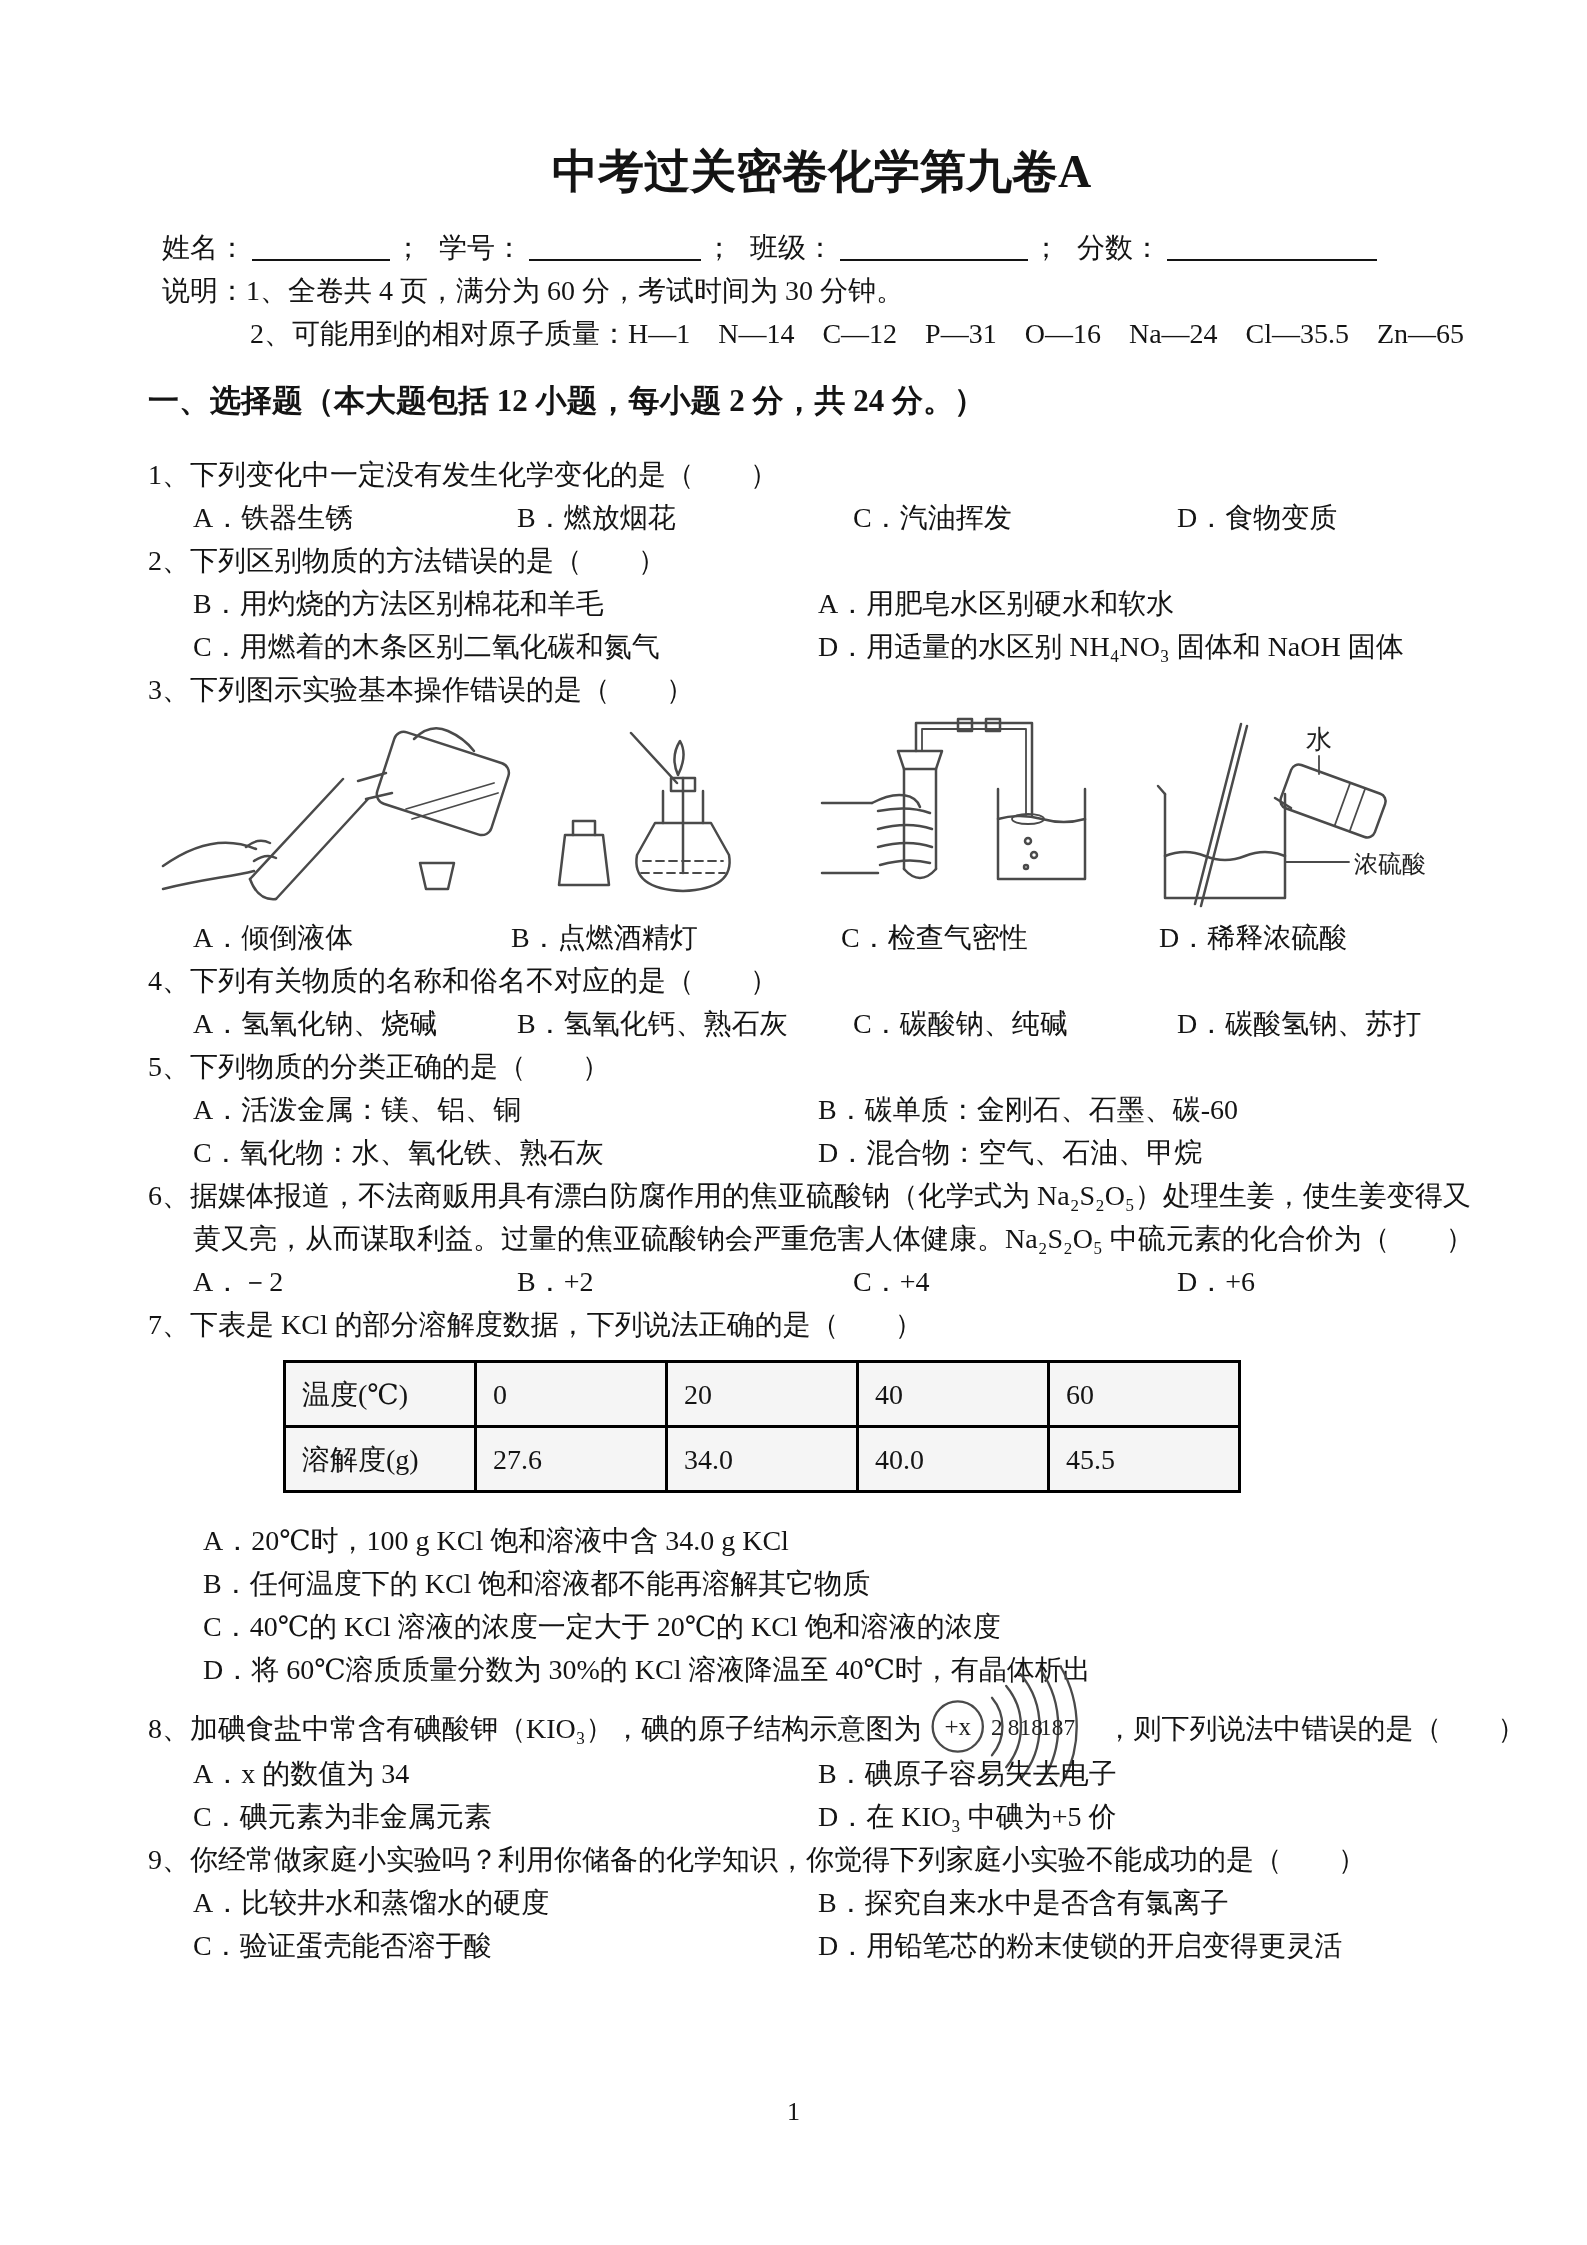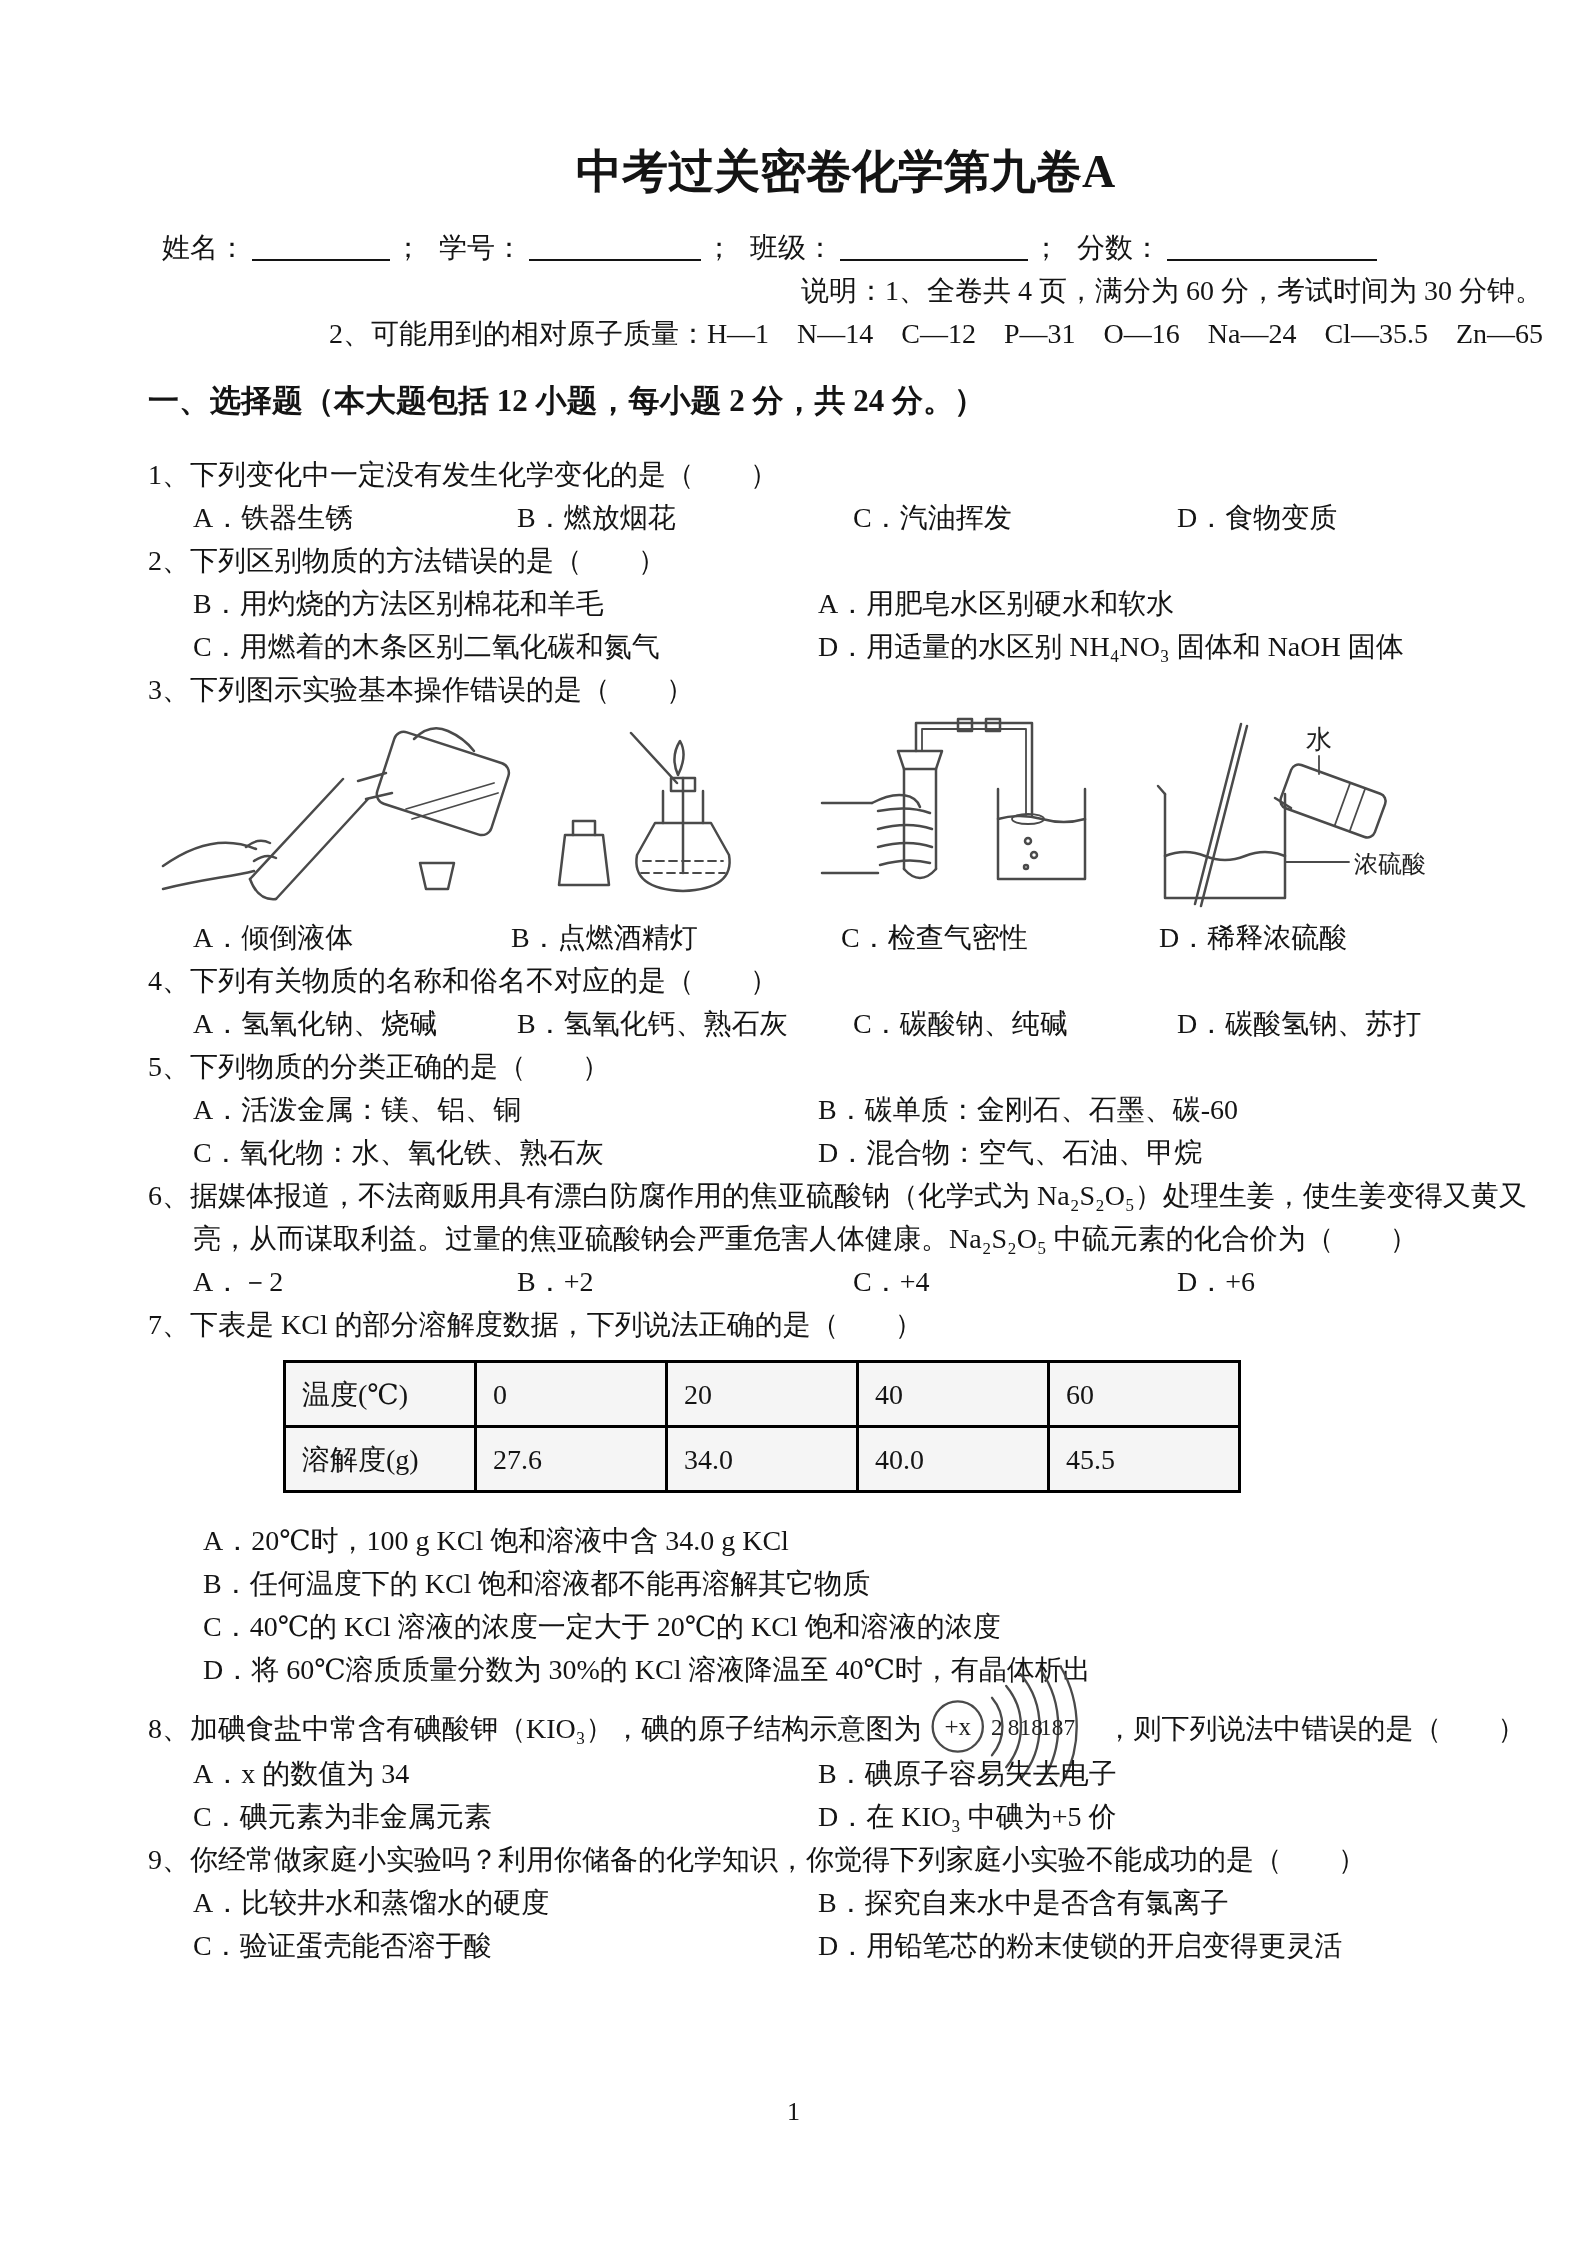--- a/index.html
+++ b/index.html
@@ -1,25 +1,25 @@
 <!DOCTYPE html>
 <html><head>
 <meta charset="utf-8">
 <style>
   html,body{margin:0;padding:0;background:#e8e8e8;}
   .page{position:relative;width:1587px;height:2245px;background:#ffffff;margin:0 auto;
         font-family:"Liberation Serif","DejaVu Serif",serif;color:#141414;
         font-size:28px;line-height:43px;overflow:hidden;}
-  .inner{padding:0 44px 0 148px;}
+  .inner{padding:0 92px 0 148px;}
   .title{font-size:46px;line-height:64px;font-weight:bold;text-align:center;margin:140px 0 0 0;}
   .info-line{margin:22px 0 0 14px;white-space:nowrap;}
   .blank{display:inline-block;border-bottom:2px solid #141414;height:30px;vertical-align:-4px;margin-left:6px;}
   .w1{width:138px}.w2{width:172px}.w3{width:188px}.w4{width:210px}
   .sep{padding:0 10px 0 4px;}
-  .note{margin-left:14px;text-align:right;}
+  .note{margin-left:14px;}
   .note2{padding-left:88px;}
   .section{font-size:31px;font-weight:bold;margin:24px 0 30px 0;line-height:44px;}
   .stem{padding-left:45px;text-indent:-45px;}
   .opts4{display:grid;grid-template-columns:318px 330px 318px auto;padding-left:45px;gap:6px;}
   .opts2{display:grid;grid-template-columns:625px auto;padding-left:45px;}
   .optstack{padding-left:55px;}
   .diagrams{position:relative;height:205px;}
   .diagrams svg{position:absolute;}
   .captions{display:grid;grid-template-columns:318px 330px 318px auto;padding-left:45px;}
   .soltable{border-collapse:collapse;margin:14px 2px 26px 135px;}

